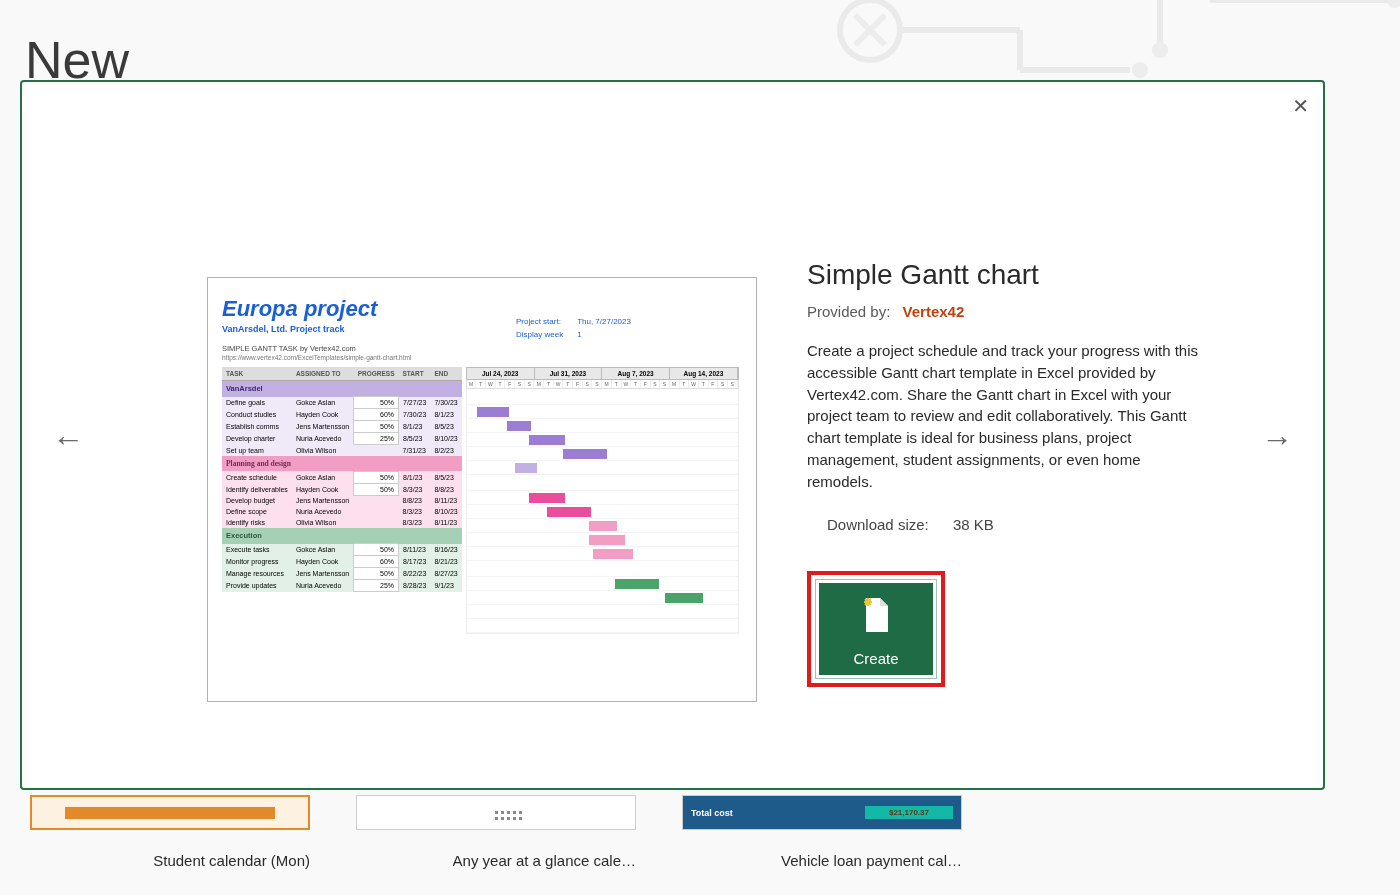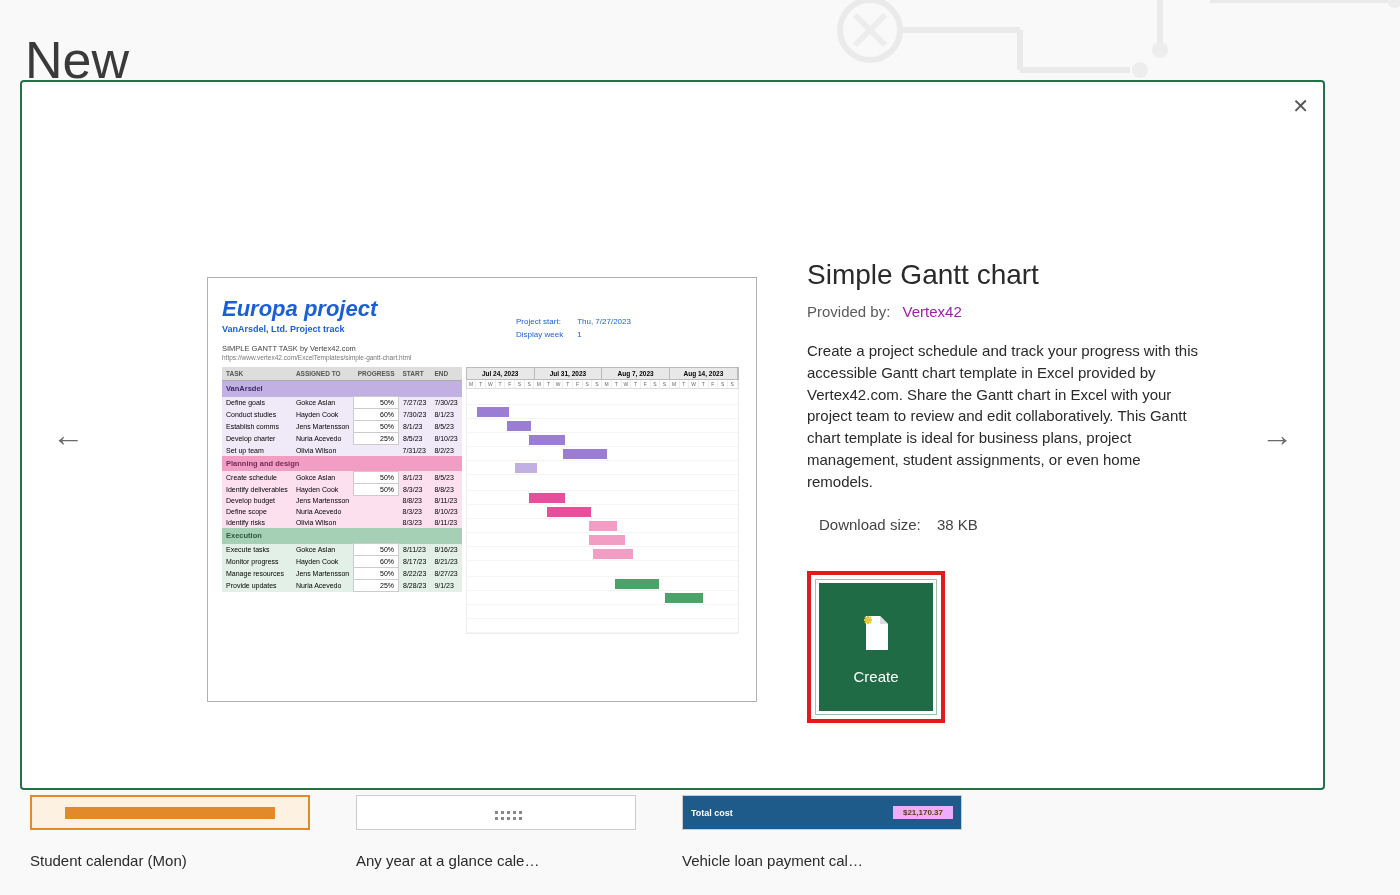--- a/index.html
+++ b/index.html
@@ -93,21 +93,21 @@
     background: #ddd; text-align: left; padding: 3px 4px;
     color: #555; font-weight: bold; border-bottom: 1px solid #aaa;
     font-size: 6.5px; text-transform: uppercase;
   }
   .task-table td { padding: 2px 4px; white-space: nowrap; }
   .section-row td {
     font-weight: bold !important; padding: 3px 4px !important;
     font-size: 7.5px;
   }
   .section-init td { background: #c3b0e3; color: #3a2a6a; }
-  .section-plan td { background: #f29dc4; color: #742a55; }
+  .section-plan td { background: #f29dc4; color: #742a55; font-family: Liberation Serif, serif; }
   .section-exec td { background: #a5d0b5; color: #2a5a3a; }
   .progress-cell {
     width: 28px; text-align: right;
   }
   .row-init { background: #efe9f8; }
   .row-plan { background: #fce0ed; }
   .row-exec { background: #e2f0e7; }
   .gantt-right {
     margin-left: 4px;
     width: 273px;
@@ -146,59 +146,59 @@
   .tpl-title {
     font-size: 28px;
     font-weight: 300;
     color: #2a2a2a;
     margin-bottom: 12px;
   }
   .provided {
     font-size: 15px; color: #5a5a5a;
     margin-bottom: 20px;
   }
-  .provided a { color: #a21caf; text-decoration: none; margin-left: 8px; font-weight: 400; }
+  .provided a { color: #c2410c; text-decoration: none; margin-left: 8px; font-weight: 700; }
   .tpl-desc {
     font-size: 15px; line-height: 1.45; color: #2a2a2a;
     margin-bottom: 24px;
   }
   .dl-size { font-size: 15px; color: #6a6a6a; margin-bottom: 38px; }
-  .dl-size span { color: #444; margin-left: 12px; }
+  .dl-size span { color: #444; margin-left: 20px; }
   .create-highlight {
     border: 4px solid #e11b1b;
     display: inline-block;
     padding: 4px;
   }
   .create-inner-border {
     border: 1px solid #a0c0b0;
     padding: 3px;
   }
   .create-btn {
-    width: 114px; height: 128px;
+    width: 114px; height: 92px;
     background: #1e6b45;
     display: flex;
     flex-direction: column;
     align-items: center;
     justify-content: center;
     color: #fff;
     cursor: pointer;
     gap: 8px;
   }
   .create-btn svg { width: 36px; height: 44px; margin-bottom: 6px; }
   .create-btn span { font-size: 15px; }
 
   .template-row {
     position: absolute;
     top: 795px; left: 30px;
     display: flex;
     gap: 46px;
   }
   .template-card {
     display: flex; flex-direction: column;
-    align-items: flex-start;
+    align-items: flex-end;
     cursor: pointer;
   }
   .template-thumb {
     width: 280px; height: 35px;
     border: 1px solid #ccc;
     background: #fff;
     display: flex; align-items: center; justify-content: center;
     overflow: hidden;
     font-size: 8px;
   }
@@ -211,21 +211,21 @@
     white-space: nowrap;
     overflow: hidden;
     text-overflow: ellipsis;
     max-width: 280px;
   }
   .thumb-orange { border: 2px solid #e28a2a; background:#fdf2e2; }
   .thumb-orange .mini-bar { width:210px; height:12px; background:#e28a2a; display:block; margin:1px 0;}
   .thumb-plain { align-items:flex-start; padding:0 4px; flex-direction:column;}
   .thumb-plain hr { width:100%; border:none; border-top:1px solid #ccc; margin:3px 0;}
   .thumb-loan { background:#1e5a8a; justify-content:space-between; padding:0 8px; color:#fff; font-size:9px; font-weight:bold;}
-  .thumb-loan .amt { background:#f0abfc; color:#5a3a1a; padding:2px 10px; font-size:8px;}
+  .thumb-loan .amt { background:#14b8a6; color:#5a3a1a; padding:2px 24px; font-size:8px;}
 </style>
 </head>
 <body>
 
 <div class="bg-decoration">
   <svg viewBox="0 0 600 150">
     <g stroke="#888" stroke-width="6" fill="none">
       <circle cx="40" cy="60" r="30"></circle>
       <path d="M25 45 l30 30 M55 45 l-30 30" stroke="#999"></path>
       <path d="M70 60 h120 M190 60 v40 M190 100 h110"></path>

